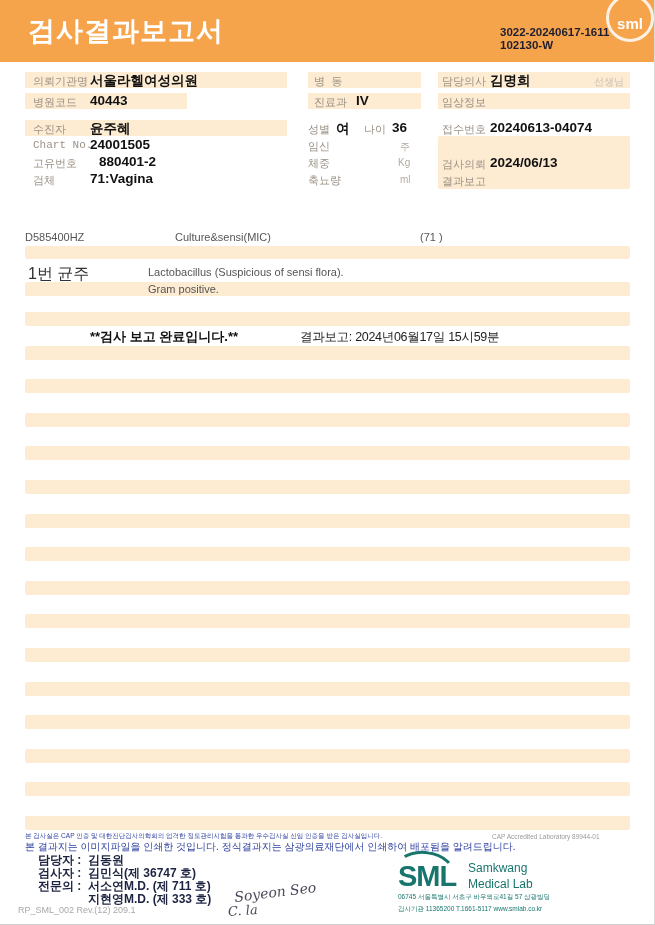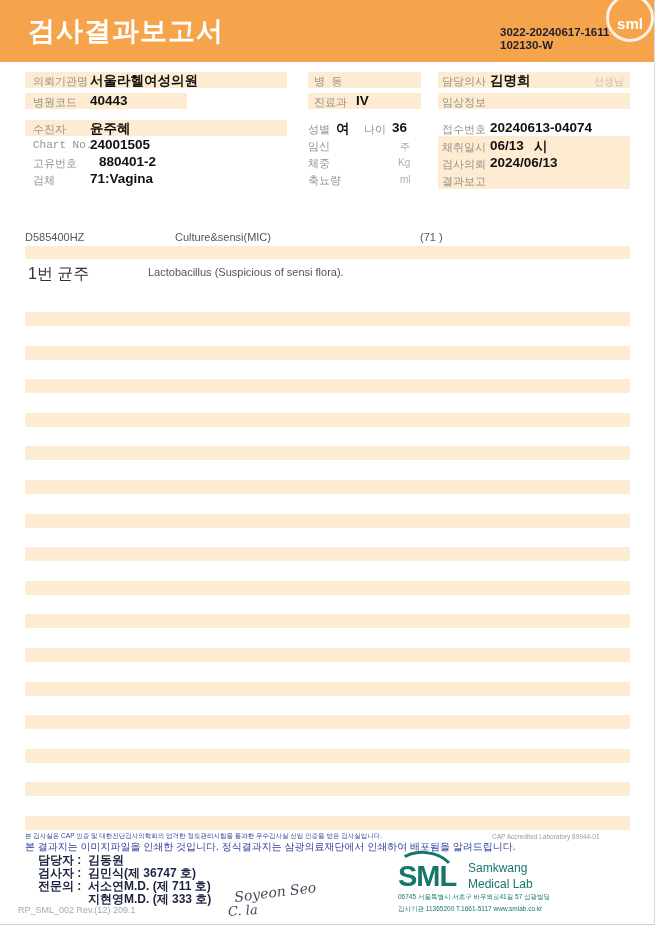--- a/index.html
+++ b/index.html
@@ -141,25 +141,20 @@
   <div class="abs row" style="left:308px;top:171px;width:122px;">
     <span class="lbl" style="left:0px;">축뇨량</span>
     <span class="unit" style="left:92px;">ml</span>
   </div>
 
   <div class="abs row" style="left:438px;top:120px;width:192px;">
     <span class="lbl" style="left:4px;">접수번호</span>
     <span class="val" style="left:52px;">20240613-04074</span>
   </div>
   <div class="abs panel" style="left:438px;top:136px;width:192px;height:53px;border-radius:2px;"></div>
-  <div class="abs row" style="left:438px;top:138px;width:192px;">
-    <span class="lbl" style="left:4px;">채취일시</span>
-    <span class="val" style="left:52px;">06/13</span>
-    <span class="val" style="left:96px;">시</span>
-  </div>
   <div class="abs row" style="left:438px;top:155px;width:192px;">
     <span class="lbl" style="left:4px;">검사의뢰</span>
     <span class="val" style="left:52px;">2024/06/13</span>
   </div>
   <div class="abs row" style="left:438px;top:172px;width:192px;">
     <span class="lbl" style="left:4px;">결과보고</span>
   </div>
 
 
   <div class="abs" style="left:0;top:231px;height:14px;width:655px;">
@@ -168,21 +163,28 @@
     <span class="abs res-txt" style="left:420px;">(71 )</span>
   </div>
 
   <div class="abs stripe-fixed" style="top:246px;height:13px;"></div>
 
   <div class="abs" style="left:0;top:264px;height:15px;width:655px;">
     <span class="abs" style="left:28px;font-size:16px;color:#333;">1번 균주</span>
     <span class="abs res-txt" style="left:148px;top:2px;">Lactobacillus (Suspicious of sensi flora).</span>
   </div>
 
-
+  <div class="abs stripe-fixed" style="top:282px;height:14px;">
+    <span class="abs res-txt" style="left:123px;top:1px;">Gram positive.</span>
+  </div>
+
+  <div class="abs" style="left:0;top:328px;height:16px;width:655px;">
+    <span class="abs complete" style="left:90px;">**검사   보고   완료입니다.**</span>
+    <span class="abs complete2" style="left:300px;top:1px;">결과보고: 2024년06월17일 15시59분</span>
+  </div>
 
   <div id="stripes">
       <div class="stripe" style="top: 312px;"></div>
       <div class="stripe" style="top: 345.6px;"></div>
       <div class="stripe" style="top: 379.2px;"></div>
       <div class="stripe" style="top: 412.8px;"></div>
       <div class="stripe" style="top: 446.4px;"></div>
       <div class="stripe" style="top: 480px;"></div>
       <div class="stripe" style="top: 513.6px;"></div>
       <div class="stripe" style="top: 547.2px;"></div>

